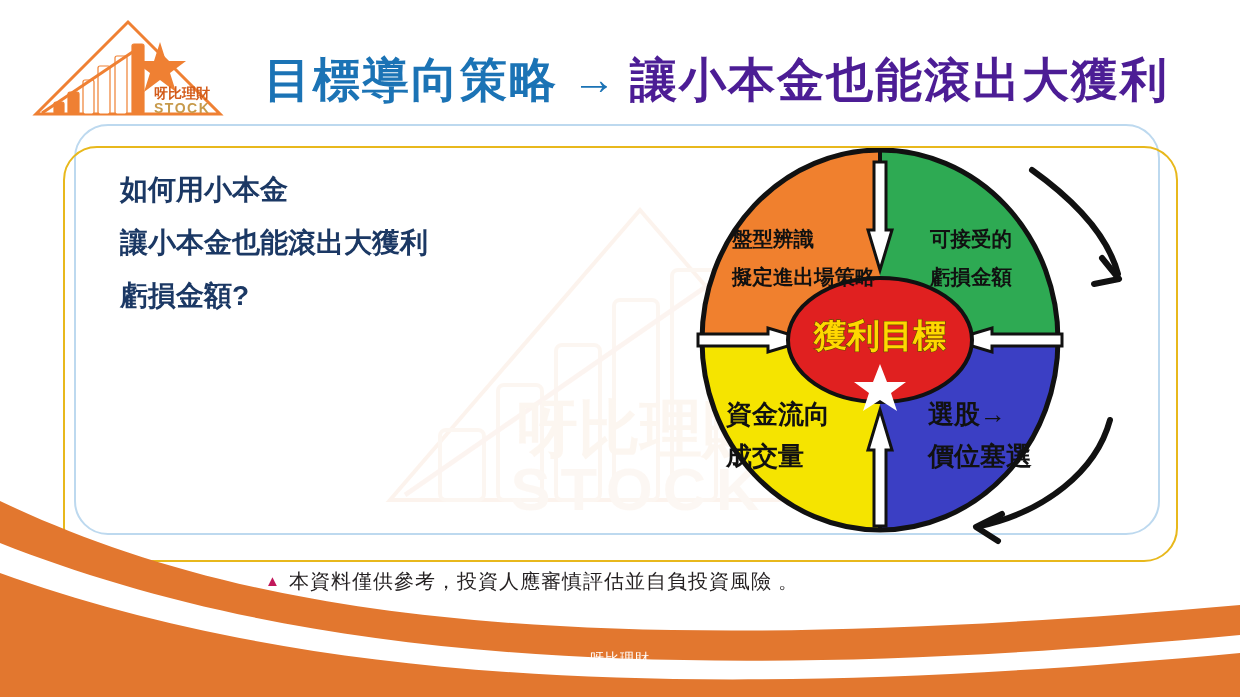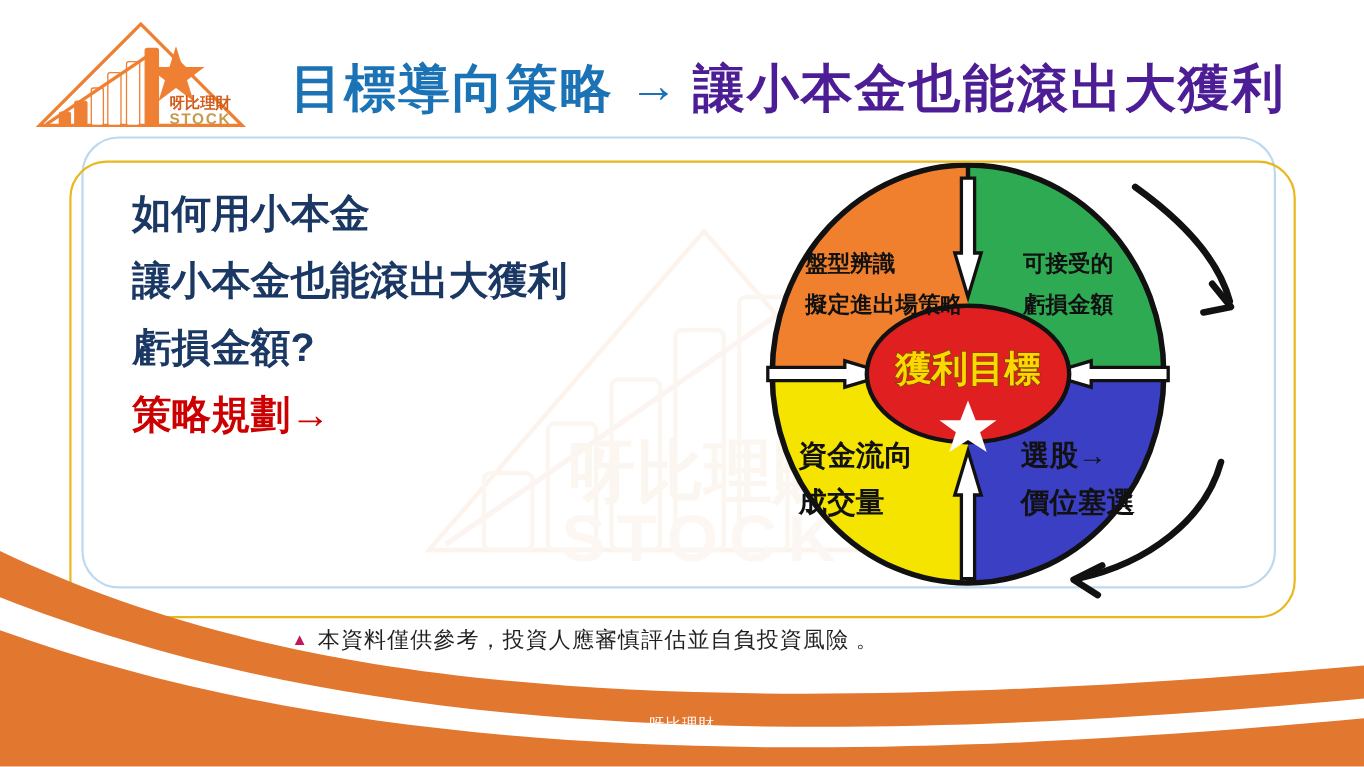--- a/index.html
+++ b/index.html
@@ -22,21 +22,21 @@
   .t-red{font-size:47px;font-weight:bold;color:#4c1d95;letter-spacing:2px;line-height:1;}
 
   
   .frame-blue{position:absolute;left:74px;top:124px;width:1086px;height:411px;
      border:2px solid #bdd9ef;border-radius:34px;box-sizing:border-box;}
   .frame-gold{position:absolute;left:63px;top:146px;width:1115px;height:416px;
      border:2.5px solid #e8b81c;border-radius:34px;box-sizing:border-box;}
 
   
   .bullets{position:absolute;left:120px;top:176px;width:430px;}
-  .bl{font-size:36px;font-weight:bold;line-height:1.0;margin-bottom:25px;white-space:nowrap;}
+  .bl{font-size:28px;font-weight:bold;line-height:1.0;margin-bottom:25px;white-space:nowrap;}
   .c-navy{color:#1b3864;}
   .c-red{color:#cc0000;}
   .c-black{color:#111111;}
 
   
   .wheel{position:absolute;left:640px;top:148px;width:500px;height:405px;}
 
   
   .disclaimer{position:absolute;left:0;top:568px;width:1064px;text-align:center;
      font-family:"Liberation Serif","DejaVu Serif",serif;font-size:20px;color:#231f20;
@@ -92,21 +92,20 @@
     <span class="t-red">讓小本金也能滾出大獲利</span>
   </div>
 
   <div class="frame-blue"></div>
   <div class="frame-gold"></div>
 
   <div class="bullets">
     <div class="bl c-navy">如何用小本金</div>
     <div class="bl c-navy">讓小本金也能滾出大獲利</div>
     <div class="bl c-navy">虧損金額?</div>
-    <div class="bl c-red">策略規劃→</div>
   </div>
 
   <svg class="wheel" viewBox="0 0 500 405">
     <defs>
       <clipPath id="circClip">
           <ellipse cx="240" cy="192" rx="178" ry="190"></ellipse>
         </clipPath>
     </defs>
 
     <g clip-path="url(#circClip)">

